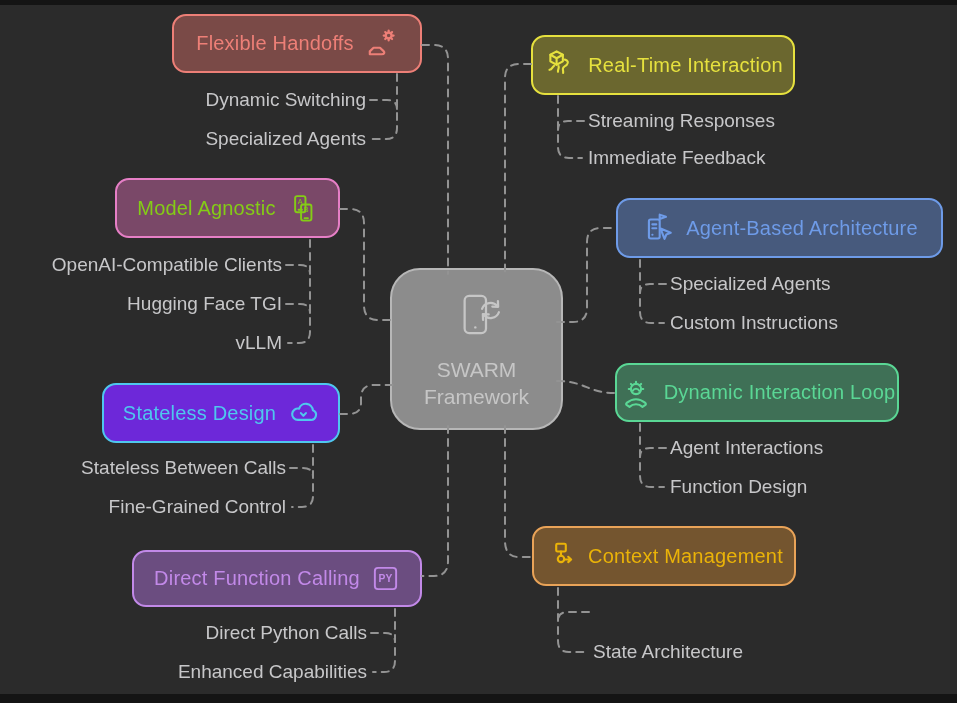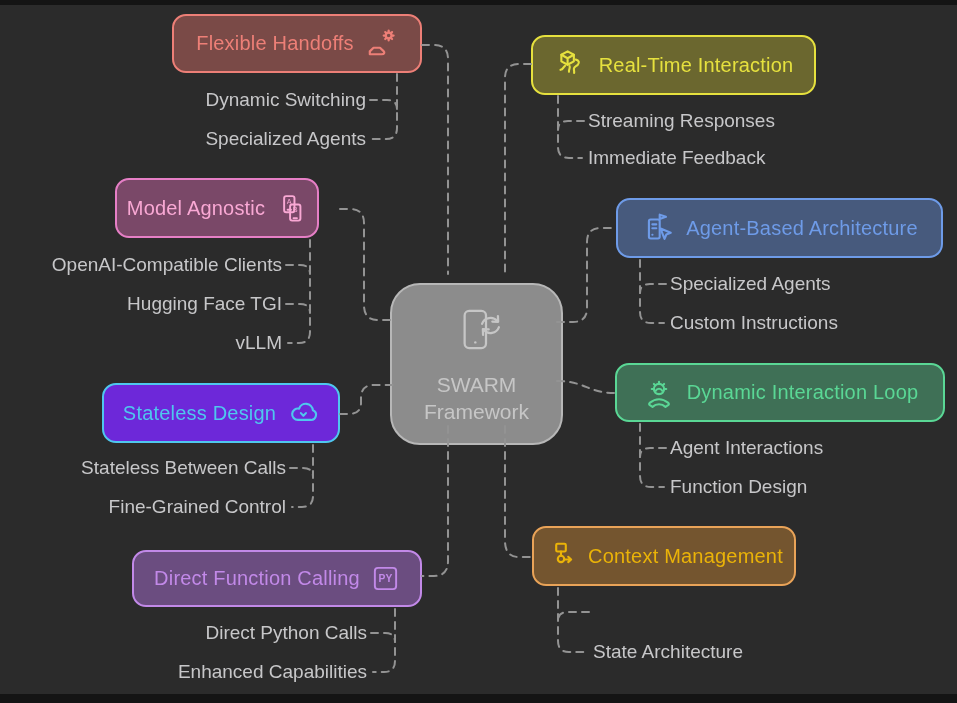--- a/index.html
+++ b/index.html
@@ -12,41 +12,41 @@
   .connectors path{fill:none;stroke-width:2;stroke-dasharray:7 6;stroke-linecap:round;}
   .node{position:absolute;z-index:2;box-sizing:border-box;border:2.5px solid;border-radius:14px;
         display:flex;align-items:center;justify-content:center;gap:11px;
         font-size:20px;white-space:nowrap;letter-spacing:.2px;cursor:pointer;}
   .node svg{display:block;flex:0 0 auto;}
   .children-layer{position:absolute;inset:0;z-index:2;}
   .child{position:absolute;height:26px;line-height:26px;font-size:19px;white-space:nowrap;}
   .center-node{position:absolute;left:390px;top:268px;width:173px;height:162px;z-index:2;
         box-sizing:border-box;border:2.5px solid;border-radius:30px;
         display:flex;flex-direction:column;align-items:center;justify-content:center;
-        font-size:21px;line-height:1.3;cursor:pointer;margin-top:15px;}
+        font-size:21px;line-height:1.3;cursor:pointer;}
   .center-node .c-title{text-align:center;}
   svg text{font-family:"Liberation Sans",sans-serif;}
 </style>
 </head>
 <body>
 
 <div class="stage" style="background-color: rgb(43, 43, 43);">
 
   <div class="node" style="left: 172px; top: 14px; width: 250px; height: 59px; color: rgb(237, 127, 119); border-color: rgb(237, 127, 119); background-color: rgb(122, 74, 71);">
     <span>Flexible Handoffs</span>
     <span>
       <svg width="33" height="33" viewBox="0 0 24 24" fill="none" stroke="currentColor" stroke-width="1.6" stroke-linecap="round" stroke-linejoin="round">
         <circle cx="17.2" cy="6.2" r="2.1"></circle>
         <path d="M17.2 2.6v1.3M17.2 8.5v1.3M13.6 6.2h1.3M19.5 6.2h1.3M14.7 3.7l.9.9M19.7 3.7l-.9.9M14.7 8.7l.9-.9M19.7 8.7l-.9-.9"></path>
         <path d="M3.5 19.8h8.8c1.6 0 2.3-1.3 1.2-2.3l-2.6-2.4H6.2l-2.7 2.6z"></path>
       </svg>
     </span>
   </div>
 
-  <div class="node" style="left: 115px; top: 178px; width: 204px; height: 60px; color: #f9a8d4; border-color: rgb(230, 127, 198); background-color: rgb(122, 72, 104);">
+  <div class="node" style="left: 115px; top: 178px; width: 225px; height: 60px; color: #84cc16; border-color: rgb(230, 127, 198); background-color: rgb(122, 72, 104);">
     <span>Model Agnostic</span>
     <span>
       <svg width="31" height="31" viewBox="0 0 24 24" fill="none" stroke="currentColor" stroke-width="1.5" stroke-linecap="round" stroke-linejoin="round">
         <rect x="6.3" y="2.4" width="8" height="12.5" rx="1.6"></rect>
         <path d="M9 13h2.6"></path>
         <text x="10.3" y="8.4" text-anchor="middle" font-size="5.6" fill="currentColor" stroke="none">A</text>
         <rect x="10.9" y="8.9" width="8" height="12.5" rx="1.6"></rect>
         <path d="M13.6 19.5h2.6"></path>
         <text x="14.9" y="14.9" text-anchor="middle" font-size="5.6" fill="currentColor" stroke="none">B</text>
       </svg>
@@ -66,21 +66,21 @@
   <div class="node" style="left: 132px; top: 550px; width: 290px; height: 57px; color: rgb(194, 137, 232); border-color: rgb(194, 137, 232); background-color: rgb(107, 77, 128);">
     <span>Direct Function Calling</span>
     <span>
       <svg width="29" height="29" viewBox="0 0 24 24" fill="none" stroke="currentColor" stroke-width="1.6" stroke-linecap="round" stroke-linejoin="round">
         <rect x="3.2" y="3.2" width="17.6" height="17.6" rx="2.6"></rect>
         <text x="12" y="15.3" text-anchor="middle" font-size="8.5" font-weight="bold" fill="currentColor" stroke="none">PY</text>
       </svg>
     </span>
   </div>
 
-  <div class="node" style="left: 531px; top: 35px; width: 285px; height: 60px; color: rgb(230, 225, 62); border-color: rgb(230, 225, 62); background-color: rgb(107, 103, 47);">
+  <div class="node" style="left: 531px; top: 35px; width: 264px; height: 60px; color: rgb(230, 225, 62); border-color: rgb(230, 225, 62); background-color: rgb(107, 103, 47);">
     <span>
       <svg width="34" height="34" viewBox="0 0 24 24" fill="none" stroke="currentColor" stroke-width="1.5" stroke-linecap="round" stroke-linejoin="round">
         <path d="M9.6 2.4l4.4 2.4v4.6l-4.4 2.4-4.4-2.4V4.8z"></path>
         <path d="M5.2 4.8l4.4 2.4 4.4-2.4M9.6 7.2v4.6"></path>
         <path d="M7.8 12.6c-1.6 1-1.2 2.6-3.2 2.8"></path>
         <path d="M11 12.8c.6 1.6-.8 2.4-.4 4"></path>
         <path d="M15.4 8.2c2.2.4 2.8 2.2 1.4 3.6-.8.9-2.3 1-2.7 2.5-.3 1.2.4 2.1.1 3.3"></path>
       </svg>
     </span>
     <span>Real-Time Interaction</span>
@@ -91,21 +91,21 @@
       <svg width="34" height="34" viewBox="0 0 24 24" fill="none" stroke="currentColor" stroke-width="1.5" stroke-linecap="round" stroke-linejoin="round">
         <rect x="5.6" y="6" width="7.6" height="13.4" rx="1.2"></rect>
         <path d="M13.2 6V2.6l4.4 1.5-4.4 1.5"></path>
         <path d="M8 9.4h2.8M8 12.2h2.8M8 16.8h.1"></path>
         <path d="M13.8 12.4l7.2 3-3.1 1.2-1.3 3.1z"></path>
       </svg>
     </span>
     <span>Agent-Based Architecture</span>
   </div>
 
-  <div class="node" style="left: 615px; top: 363px; width: 330px; height: 59px; color: rgb(90, 215, 149); border-color: rgb(90, 215, 149); background-color: rgb(63, 112, 86);">
+  <div class="node" style="left: 615px; top: 363px; width: 284px; height: 59px; color: rgb(90, 215, 149); border-color: rgb(90, 215, 149); background-color: rgb(63, 112, 86);">
     <span>
       <svg width="34" height="34" viewBox="0 0 24 24" fill="none" stroke="currentColor" stroke-width="1.5" stroke-linecap="round" stroke-linejoin="round">
         <circle cx="12" cy="9.2" r="3.6"></circle>
         <path d="M12 4.1v1.5M6.9 9.2h1.5M15.6 9.2h1.5M8.4 5.6l1.1 1.1M15.6 5.6l-1.1 1.1"></path>
         <path d="M9.7 10.4a2.6 2.6 0 0 1 4.6 0"></path>
         <path d="M5.4 19q6.6-5.2 13.2 0 .8.8-.2 1.6l-1.8 1.2q-2-1.9-4.6-1.9t-4.6 1.9l-1.8-1.2q-1-.8-.2-1.6z"></path>
       </svg>
     </span>
     <span>Dynamic Interaction Loop</span>
   </div>

